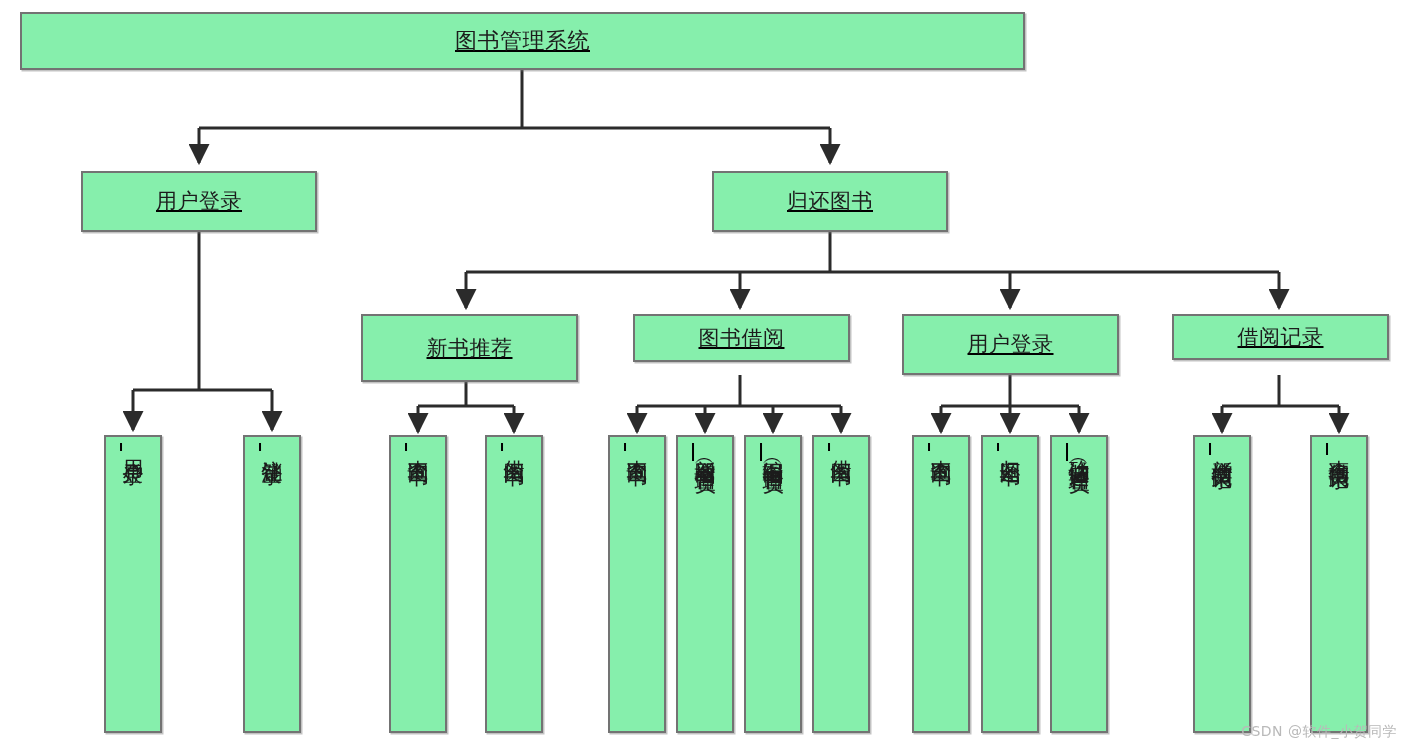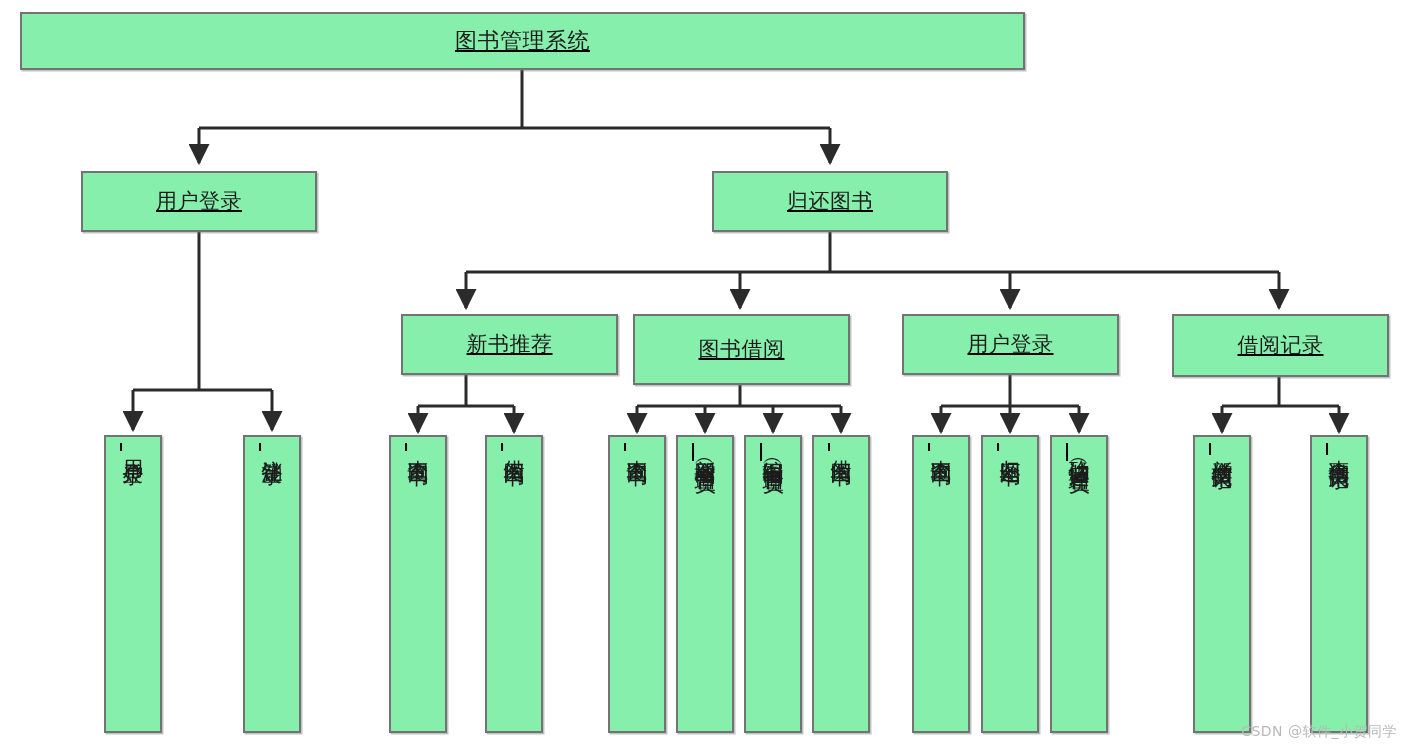--- a/index.html
+++ b/index.html
@@ -129,30 +129,30 @@
     <span class="label">图书管理系统</span>
   </div>
 
   <div class="node level2" style="left:81px; top:171px; width:236px; height:61px;">
     <span class="label">用户登录</span>
   </div>
   <div class="node level2" style="left:712px; top:171px; width:236px; height:61px;">
     <span class="label">归还图书</span>
   </div>
 
-  <div class="node level3" style="left:361px; top:314px; width:217px; height:61px;margin-left:40px;">
+  <div class="node level3" style="left:361px; top:314px; width:217px; height:68px;">
     <span class="label">新书推荐</span>
   </div>
-  <div class="node level3" style="left:633px; top:314px; width:217px; height:71px;">
+  <div class="node level3" style="left:633px; top:314px; width:217px; height:48px;">
     <span class="label">图书借阅</span>
   </div>
   <div class="node level3" style="left:902px; top:314px; width:217px; height:61px;">
     <span class="label">用户登录</span>
   </div>
-  <div class="node level3" style="left:1172px; top:314px; width:217px; height:63px;">
+  <div class="node level3" style="left:1172px; top:314px; width:217px; height:46px;">
     <span class="label">借阅记录</span>
   </div>
 
   <div class="node leaf" style="left:104px; top:435px; width:58px; height:298px;">
     <span class="label">用户登录</span>
   </div>
   <div class="node leaf" style="left:243px; top:435px; width:58px; height:298px;">
     <span class="label">注销登录</span>
   </div>
 

